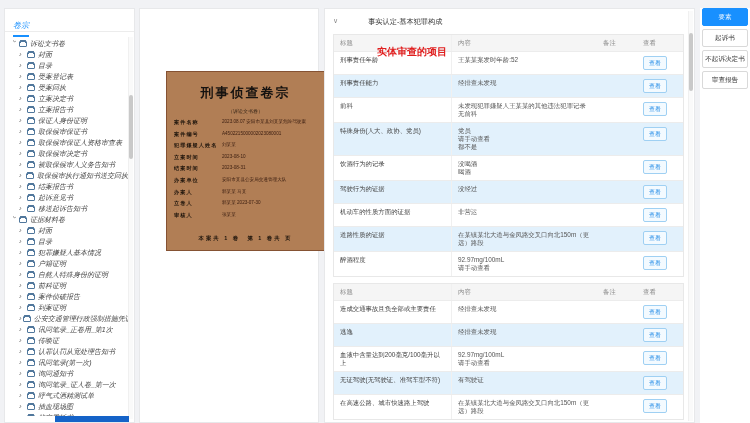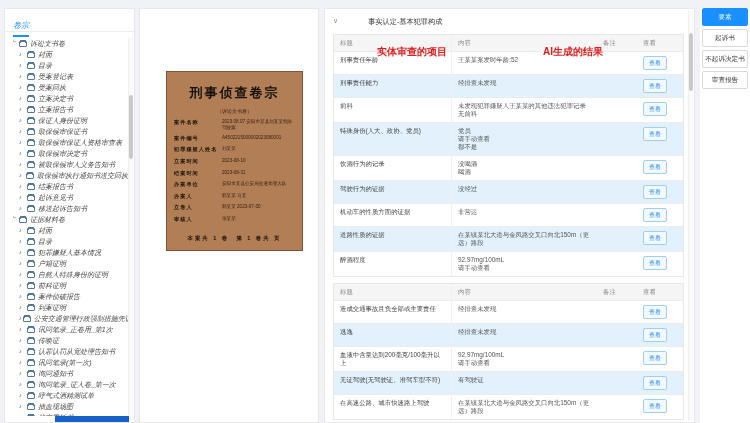--- a/index.html
+++ b/index.html
@@ -21,21 +21,21 @@
   .folder { width:8px; height:6px; border:1px solid #50779c; border-radius:1px; position:relative; margin:0 3px 0 1px; flex:none; }
   .folder::before { content:""; position:absolute; top:-2px; left:0; width:4px; height:2px; border:1px solid #50779c; border-bottom:none; border-radius:1px 1px 0 0; }
   .tlabel { font-size:7px; color:#454545; }
   .vscroll { position:absolute; top:28px; right:1px; width:5px; height:382px; background:#fafafa; border-left:1px solid #f0f0f0; }
   .thumb { position:absolute; left:0; width:4px; background:#c9c9c9; border-radius:2px; }
   .t1 { top:58px; height:64px; }
   .clipped-btn { position:absolute; left:50px; bottom:0; width:74px; height:6px; background:#1563c8; }
 
   
   .mid { left:139px; width:180px; }
-  .cover { position:absolute; left:26px; top:62px; width:137px; height:180px; background:#b17e55; border:1px solid #855233; padding:8px 7px 6px 7px; }
+  .cover { position:absolute; left:26px; top:62px; width:159px; height:180px; background:#b17e55; border:1px solid #855233; padding:8px 7px 6px 7px; }
   .cover-title { text-align:center; font-size:13px; font-weight:bold; color:#151210; letter-spacing:2px; margin-top:4px; }
   .cover-subtitle { text-align:center; font-size:5px; color:#2a1d12; margin-top:6px; }
   .cover-fields { margin-top:5px; }
   .cfrow { display:flex; margin-top:4.6px; }
   .cflabel { width:48px; flex:none; font-size:5.2px; font-weight:bold; color:#1c130b; letter-spacing:1px; }
   .cfvalue { flex:1; font-size:4.6px; color:#3a1d10; line-height:5.6px; word-break:break-all; }
   .cover-footer { position:absolute; bottom:8px; left:0; width:100%; text-align:center; font-size:5.4px; font-weight:bold; color:#1c130b; letter-spacing:2px; }
 
   
   .review { left:324px; width:371px; padding:6px 10px 0 8px; overflow:hidden; }
@@ -467,21 +467,20 @@
               <div class="cline">在某镇某北大道与金凤路交叉口向北150m（更远）路段</div>
             </div>
             <div class="tc c-remark"></div>
             <div class="tc c-view">
               <button class="view-btn">查看</button>
             </div>
           </div>
         </div>
       </div>
     <div class="annot a-left">实体审查的项目</div>
-    <div class="annot a-right">AI生成的结果</div>
     <div class="vscroll rv">
         <div class="thumb t2"></div>
       </div>
   </section>
 
   <aside class="rail">
     <button class="rail-btn primary">要素</button>
     <div id="rail-buttons">
         <button class="rail-btn plain">起诉书</button>
         <button class="rail-btn plain">不起诉决定书</button>

